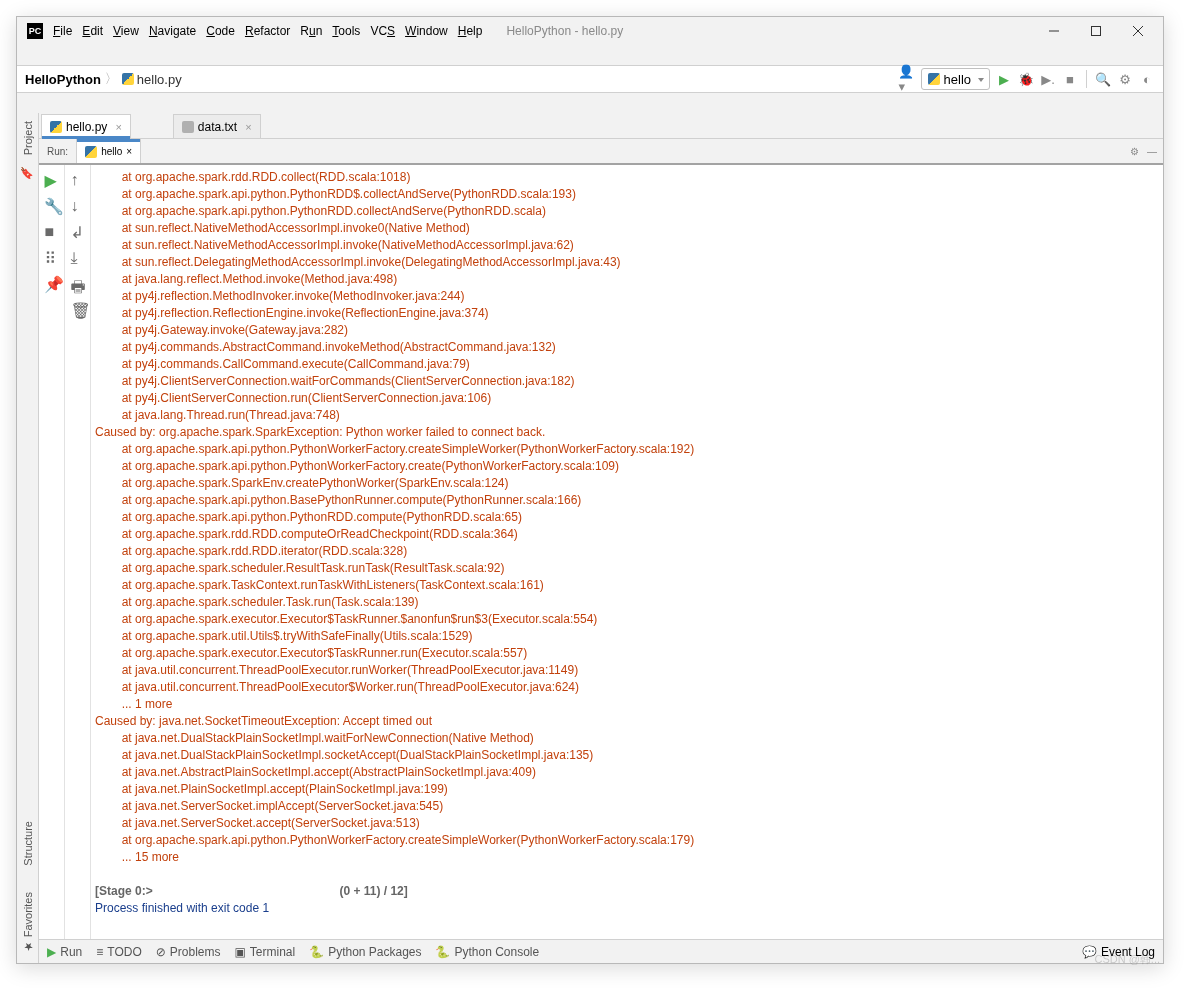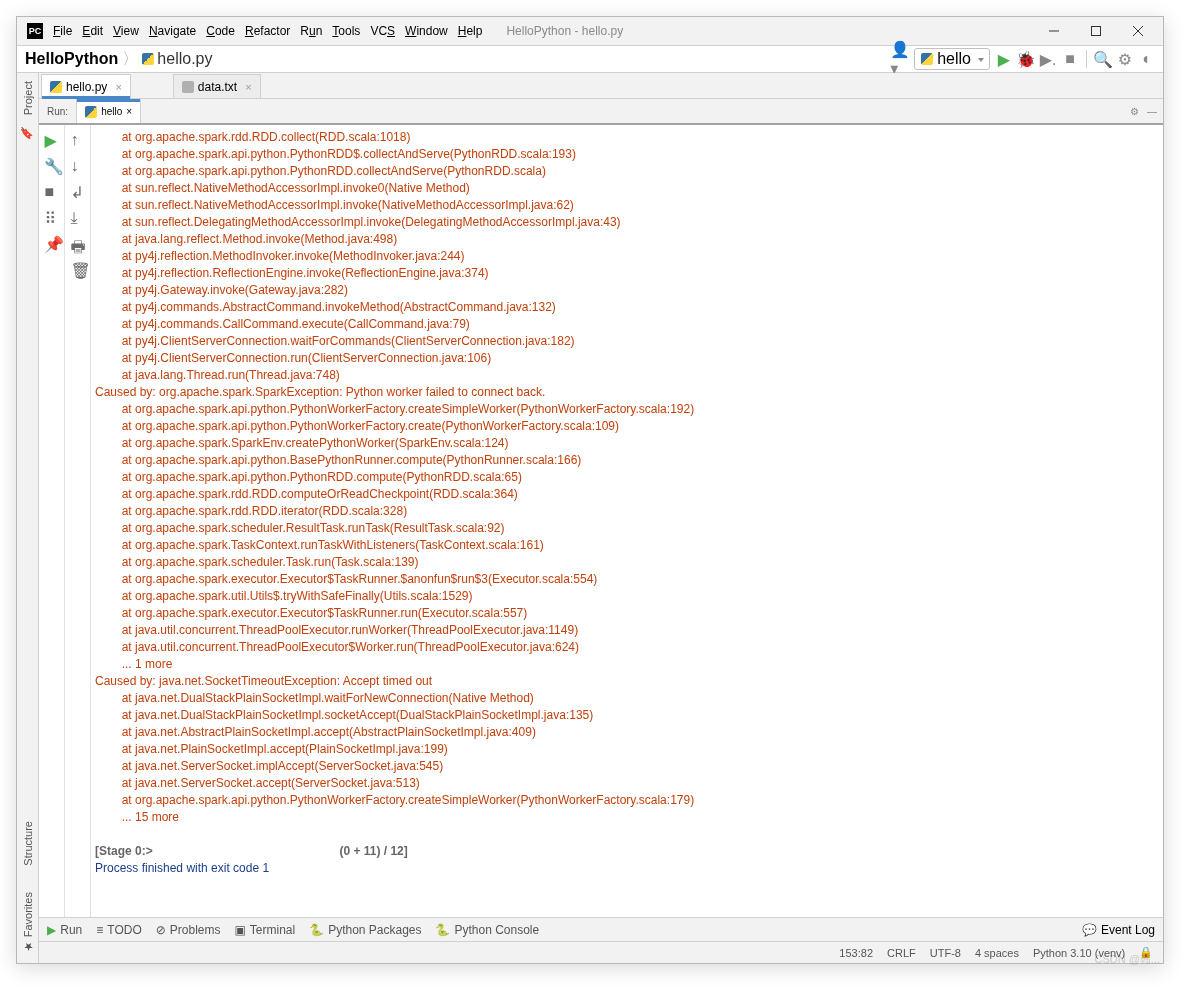--- a/index.html
+++ b/index.html
@@ -1,29 +1,29 @@
 <!DOCTYPE html>
 <html><head>
 <meta charset="utf-8">
 <style>
   * { margin: 0; padding: 0; box-sizing: border-box; font-family: "Segoe UI", Arial, sans-serif; }
   body { background: #fff; width: 1184px; height: 988px; overflow: hidden; position: relative; }
-  .window { width: 1148px; height: 948px; margin: 16px; border: 1px solid #b8b8b8; background: #f2f2f2; box-shadow: 0 4px 20px rgba(0,0,0,.15); display: flex; flex-direction: column; position: relative; }
+  .window { width: 1148px; height: 948px; margin: 16px; border: 1px solid #b8b8b8; background: #f2f2f2; box-shadow: 0 4px 20px rgba(0,0,0,.15); display: flex; flex-direction: column; position: relative; gap: 20px; }
 
   .title-bar { height: 28px; display: flex; align-items: center; padding: 0 4px; font-size: 12px; }
   .app-icon { width: 16px; height: 16px; background: #000; display: inline-flex; align-items: center; justify-content: center; color: #fff; font-weight: bold; font-size: 9px; margin: 0 6px; }
   .menu { display: flex; gap: 10px; margin-left: 4px; }
   .menu span { cursor: default; }
   .menu span u { text-decoration: underline; }
   .window-title { margin-left: 24px; color: #8a8a8a; }
   .win-controls { margin-left: auto; display: flex; }
   .win-btn { width: 42px; height: 26px; display: flex; align-items: center; justify-content: center; color: #333; }
   .win-btn svg { width: 10px; height: 10px; }
 
-  .nav-bar { height: 28px; background: #fff; border-top: 1px solid #d0d0d0; border-bottom: 1px solid #d0d0d0; display: flex; align-items: center; padding: 0 8px; font-size: 16px; }
+  .nav-bar { height: 28px; background: #fff; border-top: 1px solid #d0d0d0; border-bottom: 1px solid #d0d0d0; display: flex; align-items: center; padding: 0 8px; font-size: 13px; }
   .crumbs { display: flex; align-items: center; gap: 4px; }
   .crumb { font-weight: bold; }
   .crumb2 { color: #333; display: flex; align-items: center; gap: 3px; }
   .nav-right { margin-left: auto; display: flex; align-items: center; gap: 6px; }
   .combo { background: #fff; border: 1px solid #c0c0c0; border-radius: 3px; height: 22px; padding: 0 18px 0 6px; display: flex; align-items: center; gap: 4px; position: relative; }
   .combo::after { content: ""; position: absolute; right: 5px; top: 9px; border-left: 3px solid transparent; border-right: 3px solid transparent; border-top: 4px solid #888; }
   .tb-icon { width: 16px; height: 16px; display: flex; align-items: center; justify-content: center; color: #888; }
   .sep { width: 1px; height: 18px; background: #d0d0d0; margin: 0 2px; }
 
   .body { flex: 1; display: flex; min-height: 0; }
@@ -210,25 +210,17 @@
         <span class="bt-item">
             <span>🐍</span>
             <span>Python Console</span>
           </span>
         <span class="bt-right">
             <span>💬</span>
             <span>Event Log</span>
           </span>
       </div>
 
-      <div class="status">
-        <span>153:82</span>
-        <span>CRLF</span>
-        <span>UTF-8</span>
-        <span>4 spaces</span>
-        <span>Python 3.10 (venv)</span>
-        <span>🔒</span>
-      </div>
     </div>
   </div>
 </div>
 
 <span class="watermark">CSDN @韩...</span>
 
 </body></html>

